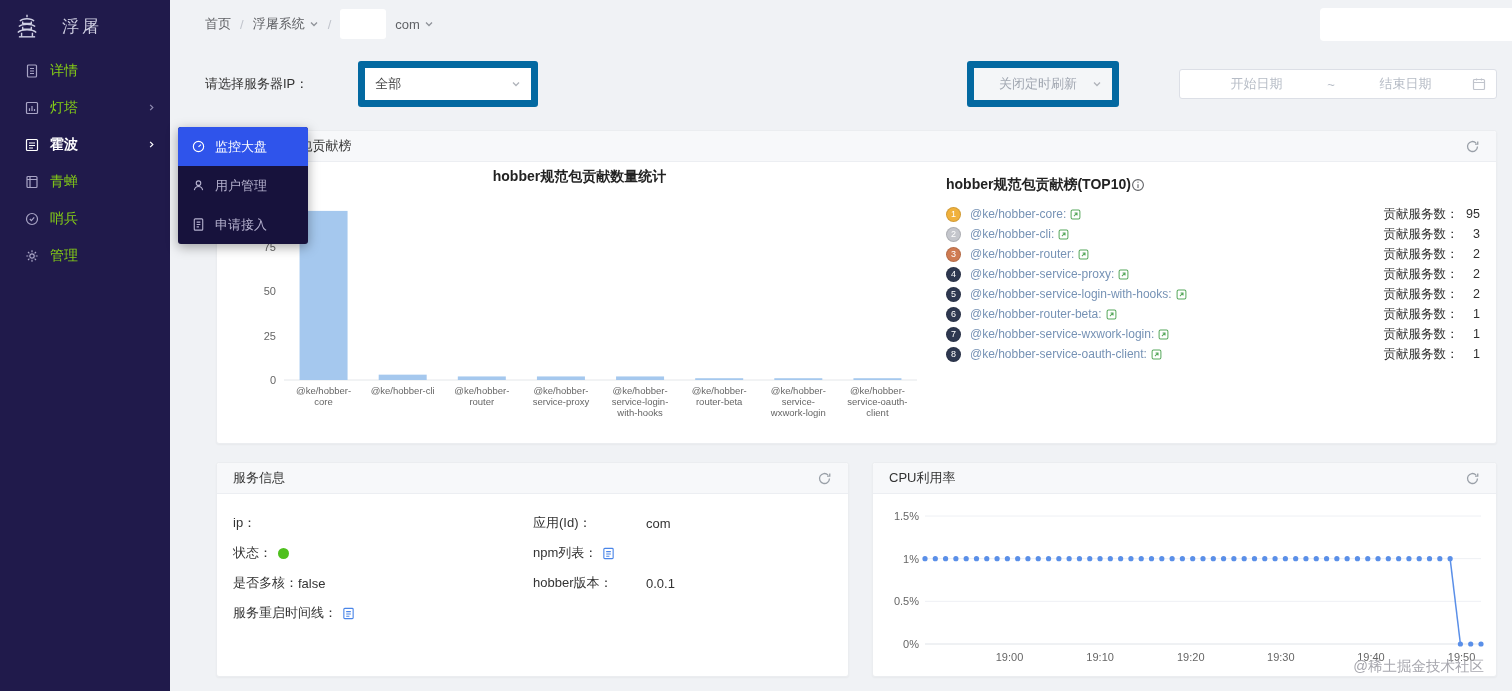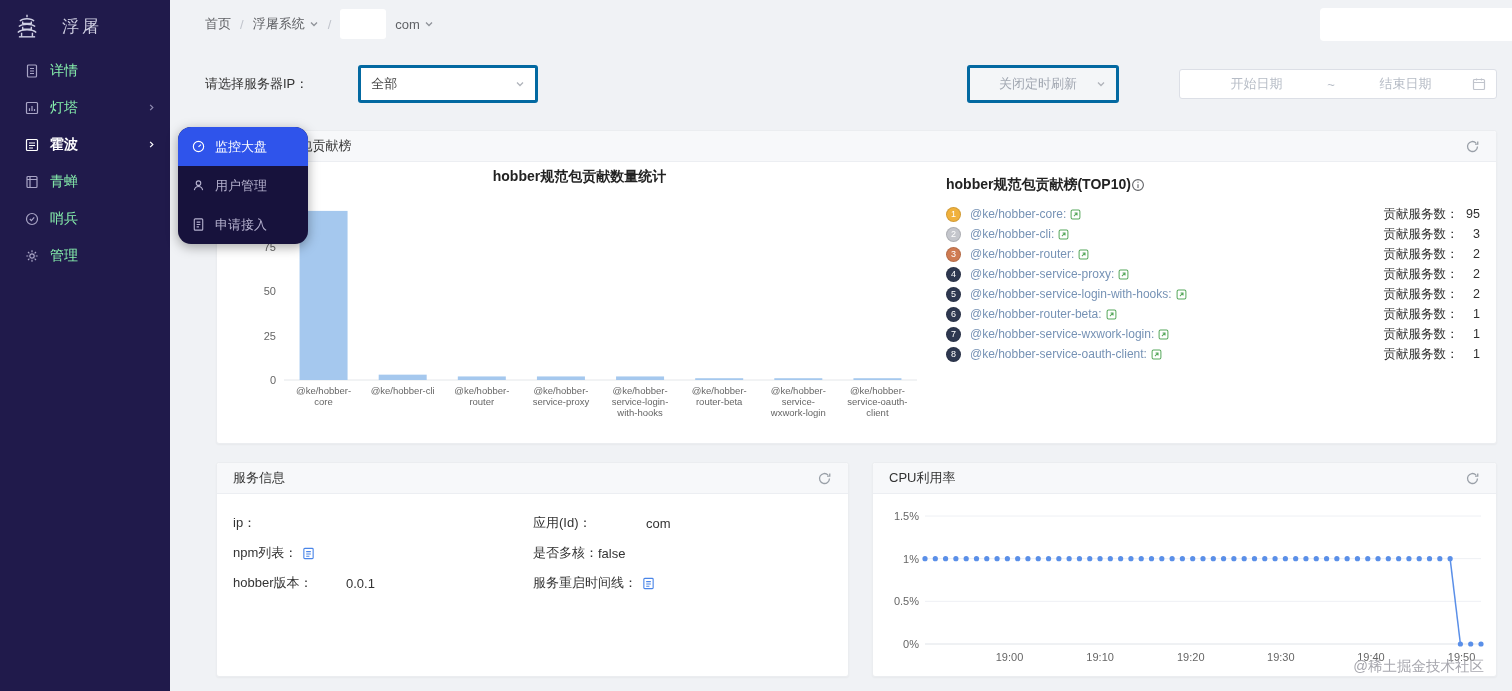--- a/index.html
+++ b/index.html
@@ -7,47 +7,47 @@
   body {
     font-family: "Liberation Sans", "DejaVu Sans", sans-serif;
     font-size: 14px; color:#333; background:#f0f2f5; position:relative;
   }
   svg { display:block; }
 
   
   .sidebar { position:absolute; left:0; top:0; bottom:0; width:170px; background:#201a4b; z-index:40; }
   .logo { height:52px; display:flex; align-items:center; gap:8px; padding-left:14px; cursor:pointer; }
   .logo-text { font-family:Liberation Mono, monospace; font-size:17px; letter-spacing:3px; color:#cfcfe2;margin-left:14px; }
-  .nav-item { height:37px; display:flex; align-items:center; gap:10px; padding:0 14px 0 24px; color:#86efac; cursor:pointer; }
+  .nav-item { height:37px; display:flex; align-items:center; gap:10px; padding:0 14px 0 24px; color:#84cc16; cursor:pointer; }
   .nav-item .chev { margin-left:auto; }
   .nav-item.active { color:#ffffff; font-weight:bold; }
   .nav-item.active svg { stroke:#ffffff; }
   .nav-icon { flex:0 0 auto; }
 
   
   .submenu { position:absolute; left:178px; top:127px; width:130px; background:#17123c; z-index:60;
-             border-radius:13px; box-shadow:0 3px 12px rgba(0,0,0,.35); overflow:hidden; }
+             border-radius:3px; box-shadow:0 3px 12px rgba(0,0,0,.35); overflow:hidden; }
   .submenu-item { height:39px; display:flex; align-items:center; gap:9px; padding:0 13px; color:#b4b0cd; font-size:13px; cursor:pointer; }
   .submenu-item.active { background:#2f54eb; color:#fff; }
   .submenu-item.active svg { stroke:#fff; }
 
   
   .main { position:absolute; left:170px; right:0; top:0; bottom:0; }
 
   .topbar { height:48px; display:flex; align-items:center; padding-left:35px; position:relative; }
   .breadcrumb { display:flex; align-items:center; gap:9px; font-size:13px; color:#606266; }
   .crumb { display:flex; align-items:center; gap:4px; cursor:pointer; }
   .sep { color:#c0c4cc; }
   .crumb-blank { width:46px; height:30px; background:#fff; border-radius:3px; cursor:pointer; }
   .topbar-box { position:absolute; right:0; top:8px; width:192px; height:33px; background:#fff; border-radius:4px 0 0 4px; cursor:pointer; }
 
   
   .filterbar { margin:20px 15px 0 35px; height:32px; display:flex; align-items:center;gap:44px; }
   .filter-label { font-size:13px; color:#333; }
-  .select { height:30px; background:#fff; border:3px solid #0369a1; border-radius:3px; display:flex; align-items:center;
+  .select { height:30px; background:#fff; border:7px solid #0369a1; border-radius:3px; display:flex; align-items:center;
             padding:16px 10px; font-size:13px; color:#444; cursor:pointer; }
   .select.ip { width:180px; margin-left:6px; justify-content:space-between; }
   .select.refresh { width:152px; margin-left:auto; background:#f4f6f8; color:#a0a6b0; }
   .select.refresh span { flex:1; text-align:center; }
   .datebox { width:318px; height:30px; margin-left:16px; background:#fff; border:1px solid #dcdfe6; border-radius:3px;
              display:flex; align-items:center; padding:0 10px; font-size:13px; color:#b6bcc6; cursor:pointer; }
   .datebox .ph { flex:1; text-align:center; }
   .datebox .tilde { padding:0 4px; color:#b6bcc6; }
 
   
@@ -401,20 +401,24 @@
         </span>
       </div>
       <div class="service-grid">
         <div class="s-cell">
           <span class="s-label">ip：</span>
           <span class="s-value"></span>
         </div>
         <div class="s-cell">
           <span class="s-label wide">应用(Id)：</span>
           <span class="s-value">com</span>
+        </div>
+        <div class="s-cell">
+          <span class="s-label">状态：</span>
+          <span class="status-dot"></span>
         </div>
         <div class="s-cell">
           <span class="s-label">npm列表：</span>
           <span class="mini-icon">
             <svg width="13" height="13" viewBox="0 0 14 14" fill="none" stroke="#4a85e8" stroke-width="1.2">
                 <rect x="2" y="1.5" width="10" height="11" rx="1"></rect>
                 <path d="M4.5 5h5M4.5 7.5h5M4.5 10h3.5"></path>
               </svg>
           </span>
         </div>

